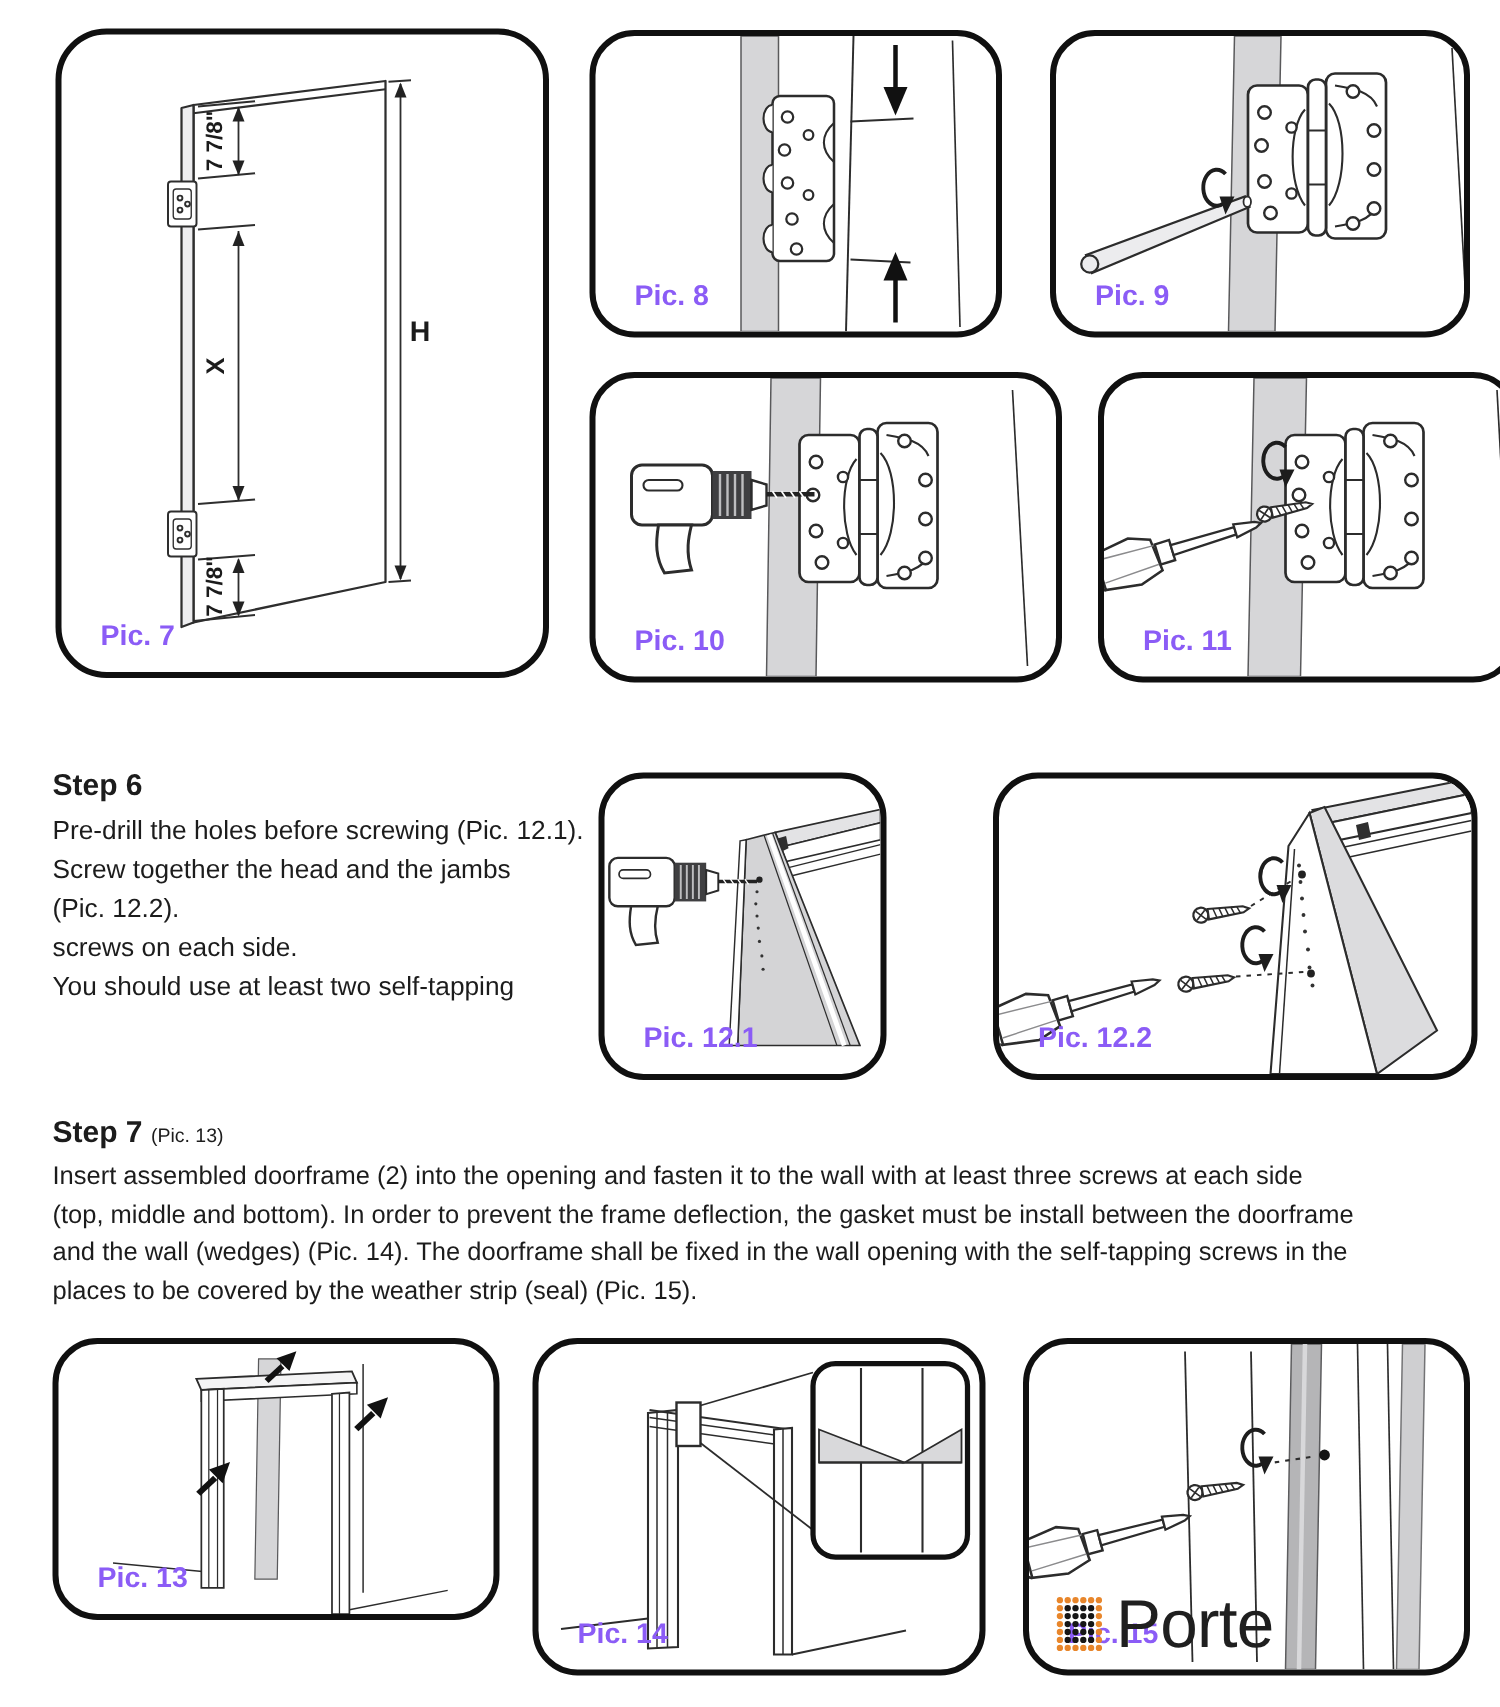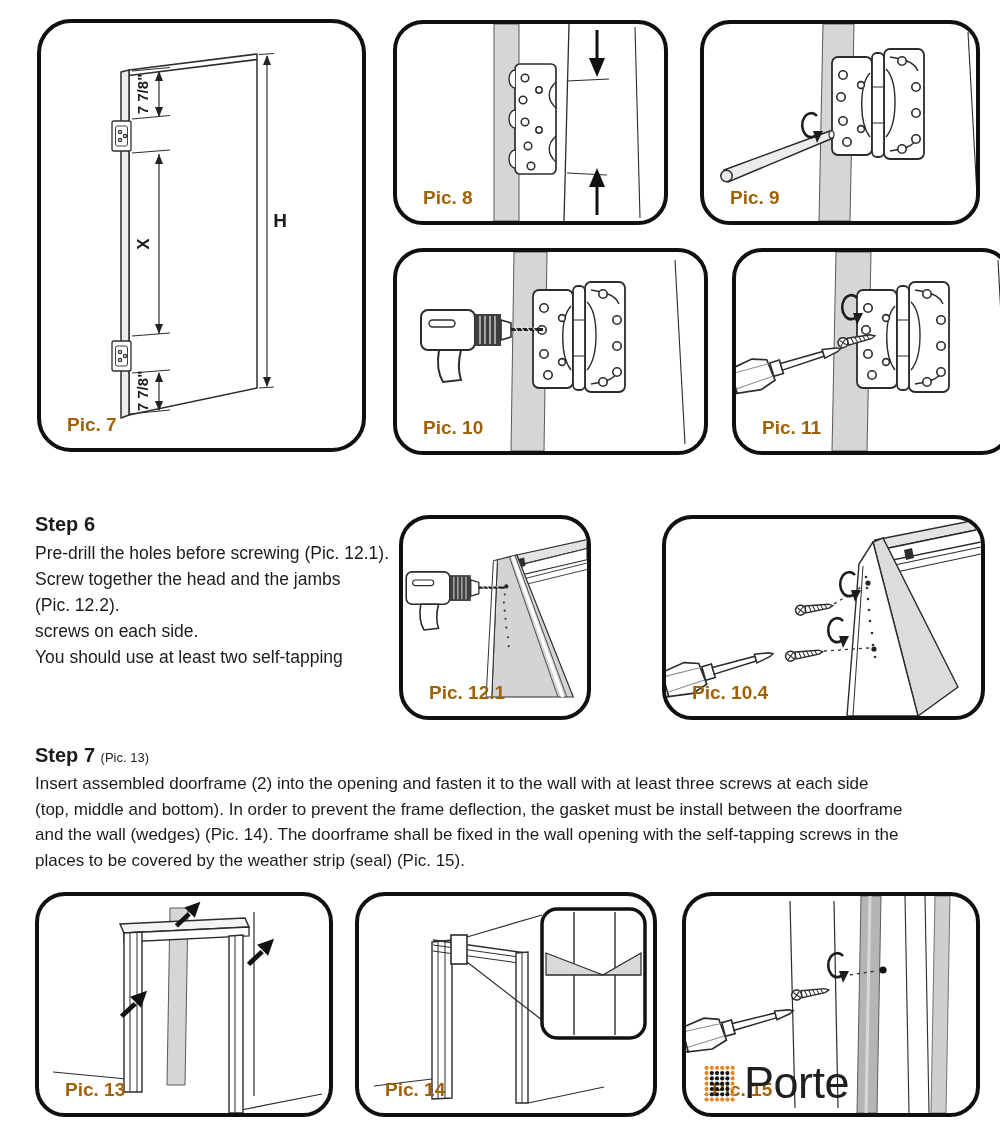--- a/index.html
+++ b/index.html
@@ -3,30 +3,30 @@
 <meta charset="utf-8">
 <style>
   html,body{margin:0;padding:0;background:#ffffff;}
   body{width:1000px;height:1138px;position:relative;overflow:hidden;
        font-family:"Liberation Sans",sans-serif;color:#1c1c1c;}
   .page{position:absolute;inset:0;background:#fff;}
   .panel{position:absolute;background:#fff;border:4px solid #101010;border-radius:30px;
          overflow:hidden;box-sizing:border-box;}
   .panel svg.illu{position:absolute;left:0;top:0;width:100%;height:100%;display:block;}
   .panel .plabel{position:absolute;left:26px;bottom:12px;font-weight:bold;font-size:19px;
-                 color:#a16207;letter-spacing:0;z-index:2;}
+                 color:#8b5cf6;letter-spacing:0;z-index:2;}
   
   #p7 {left:37px; top:19px;  width:329px;height:433px;border-radius:34px;}
   #p8 {left:393px;top:20px;  width:275px;height:205px;}
   #p9 {left:700px;top:20px;  width:280px;height:205px;}
   #p10{left:393px;top:248px; width:315px;height:207px;}
   #p11{left:732px;top:248px; width:280px;height:207px;}
   #p121{left:399px;top:515px;width:192px;height:205px;}
   #p122{left:662px;top:515px;width:323px;height:205px;}
-  #p13{left:35px; top:892px; width:298px;height:225px;text-align:center;}
+  #p13{left:35px; top:892px; width:298px;height:188px;text-align:center;}
   #p14{left:355px;top:892px; width:302px;height:225px;}
   #p15{left:682px;top:892px; width:298px;height:225px;}
   
   .step{position:absolute;color:#1c1c1c;}
   #step6{left:35px;top:512px;width:360px;}
   #step7{left:35px;top:743px;width:950px;}
   .step-h{font-size:20px;font-weight:bold;margin:0 0 4px 0;line-height:1.2;}
   .step-h .ref{font-weight:normal;font-size:13px;}
   .step-line{font-size:17.5px;line-height:26px;}
   #step7 .step-line{font-size:17px;line-height:25.5px;}
@@ -277,21 +277,21 @@
           <circle cx="208" cy="130" r="2.6" fill="#222"></circle>
       </g>
       <line x1="168" y1="85" x2="197" y2="67" stroke="#2c2c2c" stroke-width="1.3" stroke-dasharray="3,4"></line>
       <line x1="158" y1="132" x2="203" y2="129" stroke="#2c2c2c" stroke-width="1.3" stroke-dasharray="3,4"></line>
       <use href="#screwpart" transform="translate(128,84) rotate(-8)"></use>
       <use href="#rotarrow" transform="translate(168,52)"></use>
       <use href="#screwpart" transform="translate(118,130) rotate(-8)"></use>
       <use href="#rotarrow" transform="translate(156,98)"></use>
       <use href="#screwdriver" transform="translate(-12,148) rotate(-16)"></use>
     </svg>
-    <div class="plabel">Pic. 10.4</div>
+    <div class="plabel">Pic. 12.2</div>
   </div>
 
   <div class="step" id="step7">
     <div class="step-h">
       <span>Step 7</span>
       <span class="ref">(Pic. 13)</span>
     </div>
     <div class="step-line">Insert assembled doorframe (2) into the opening and fasten it to the wall with at least three screws at each side</div>
     <div class="step-line">(top, middle and bottom). In order to prevent the frame deflection, the gasket must be install between the doorframe</div>
     <div class="step-line">and the wall (wedges) (Pic. 14). The doorframe shall be fixed in the wall opening with the self-tapping screws in the</div>

